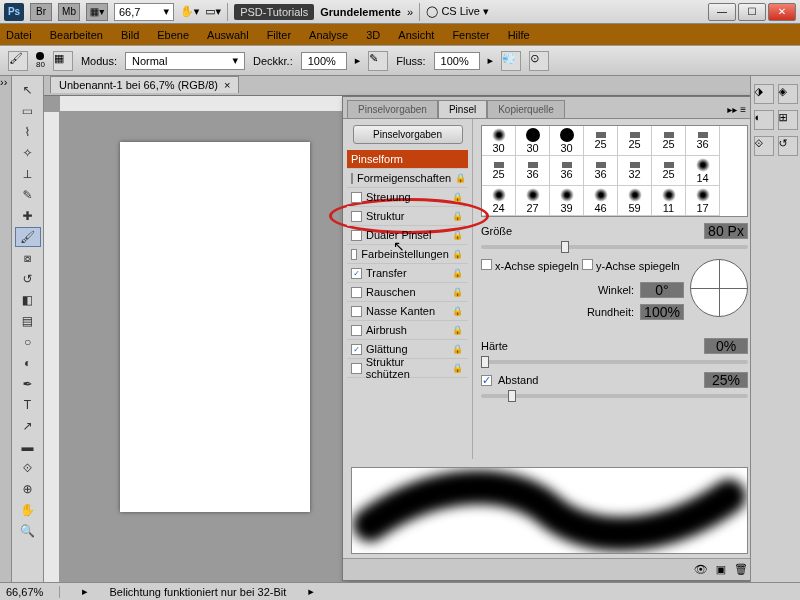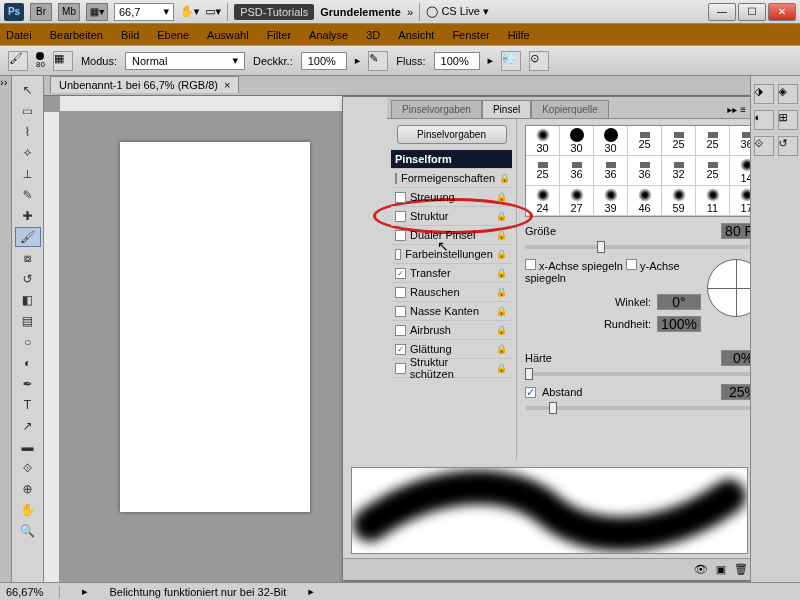--- a/index.html
+++ b/index.html
@@ -27,30 +27,30 @@
 .doc-area { position:absolute; left:44px; top:0; right:50px; bottom:0; background:#9a9a9a; }
 .doc-tabbar { height:20px; background:#bfbfbf; display:flex; align-items:flex-start; padding-left:6px; border-bottom:1px solid #777; }
 .doc-tab { background:#d8d8d8; border:1px solid #888; border-bottom:none; padding:2px 8px; font-size:10px; display:flex; align-items:center; gap:6px; }
 .canvas-wrap { position:absolute; top:20px; left:0; right:0; bottom:0; overflow:hidden; }
 .ruler-h { position:absolute; top:0; left:16px; right:0; height:16px; background:#e8e8e8; border-bottom:1px solid #999; }
 .ruler-v { position:absolute; top:16px; left:0; width:16px; bottom:0; background:#e8e8e8; border-right:1px solid #999; }
 .canvas-bg { position:absolute; top:16px; left:16px; right:0; bottom:0; background:#9a9a9a; }
 .canvas { position:absolute; top:30px; left:60px; width:190px; height:370px; background:#fff; box-shadow:0 0 4px rgba(0,0,0,0.5); }
 .right-strip { position:absolute; right:0; top:0; width:50px; bottom:0; background:#cfcfcf; border-left:1px solid #888; display:flex; flex-direction:column; align-items:center; padding-top:8px; gap:6px; }
 .rs-ico { width:20px; height:20px; background:#d4d4d4; border:1px solid #999; }
-.brush-panel { position:absolute; top:20px; left:298px; width:415px; height:485px; background:#d4d4d4; border:1px solid #777; box-shadow:2px 2px 6px rgba(0,0,0,0.3);padding-left:44px; }
+.brush-panel { position:absolute; top:20px; left:298px; width:415px; height:485px; background:#d4d4d4; border:1px solid #777; box-shadow:2px 2px 6px rgba(0,0,0,0.3); }
 .bp-tabs { height:22px; background:#c4c4c4; display:flex; align-items:flex-end; border-bottom:1px solid #888; padding-left:4px; gap:0; }
 .bp-tab { padding:3px 10px; font-size:10px; border:1px solid #888; border-bottom:none; background:#bababa; color:#555; }
 .bp-tab.active { background:#d4d4d4; color:#000; }
 .bp-tabs .menuicon { margin-left:auto; margin-right:4px; padding:3px 6px; font-size:10px; }
 .bp-body { display:flex; height:340px; }
 .bp-left { width:130px; border-right:1px solid #aaa; padding:6px 4px; }
 .preset-btn { display:block; width:110px; margin:0 auto 6px; padding:3px 0; text-align:center; background:linear-gradient(#f0f0f0,#d0d0d0); border:1px solid #888; border-radius:3px; font-size:10px; }
 .bp-row { height:19px; display:flex; align-items:center; padding:0 4px; gap:4px; border-bottom:1px solid #c4c4c4; font-size:10px; position:relative; }
-.bp-row.sel { background:#0f172a; color:#fff; font-weight:bold; }
+.bp-row.sel { background:#c2410c; color:#fff; font-weight:normal; }
 .bp-row .cb { width:11px; height:11px; border:1px solid #888; background:#fff; font-size:8px; text-align:center; line-height:9px; color:#2060c0; }
 .bp-row .lock { margin-left:auto; font-size:9px; color:#666; }
 .red-ellipse { position:absolute; border:3px solid #d02020; border-radius:50%; width:160px; height:36px; top:48px; left:-18px; pointer-events:none; }
 .bp-right { flex:1; padding:6px 8px; font-size:10px; }
 .tip-grid { border:1px solid #888; background:#fff; height:92px; overflow:hidden; }
 .tip-grid-row { display:flex; }
 .tip-cell { width:34px; height:30px; border-right:1px solid #ccc; border-bottom:1px solid #ccc; display:flex; flex-direction:column; align-items:center; justify-content:center; font-size:8px; }
 .tip-cell .sw { width:14px; height:14px; background:#000; border-radius:50%; }
 .tip-cell .sw.soft { background:radial-gradient(#000 20%, transparent 70%); }
 .tip-cell .sw.sp { background:#666; border-radius:0; width:10px; height:6px; }

